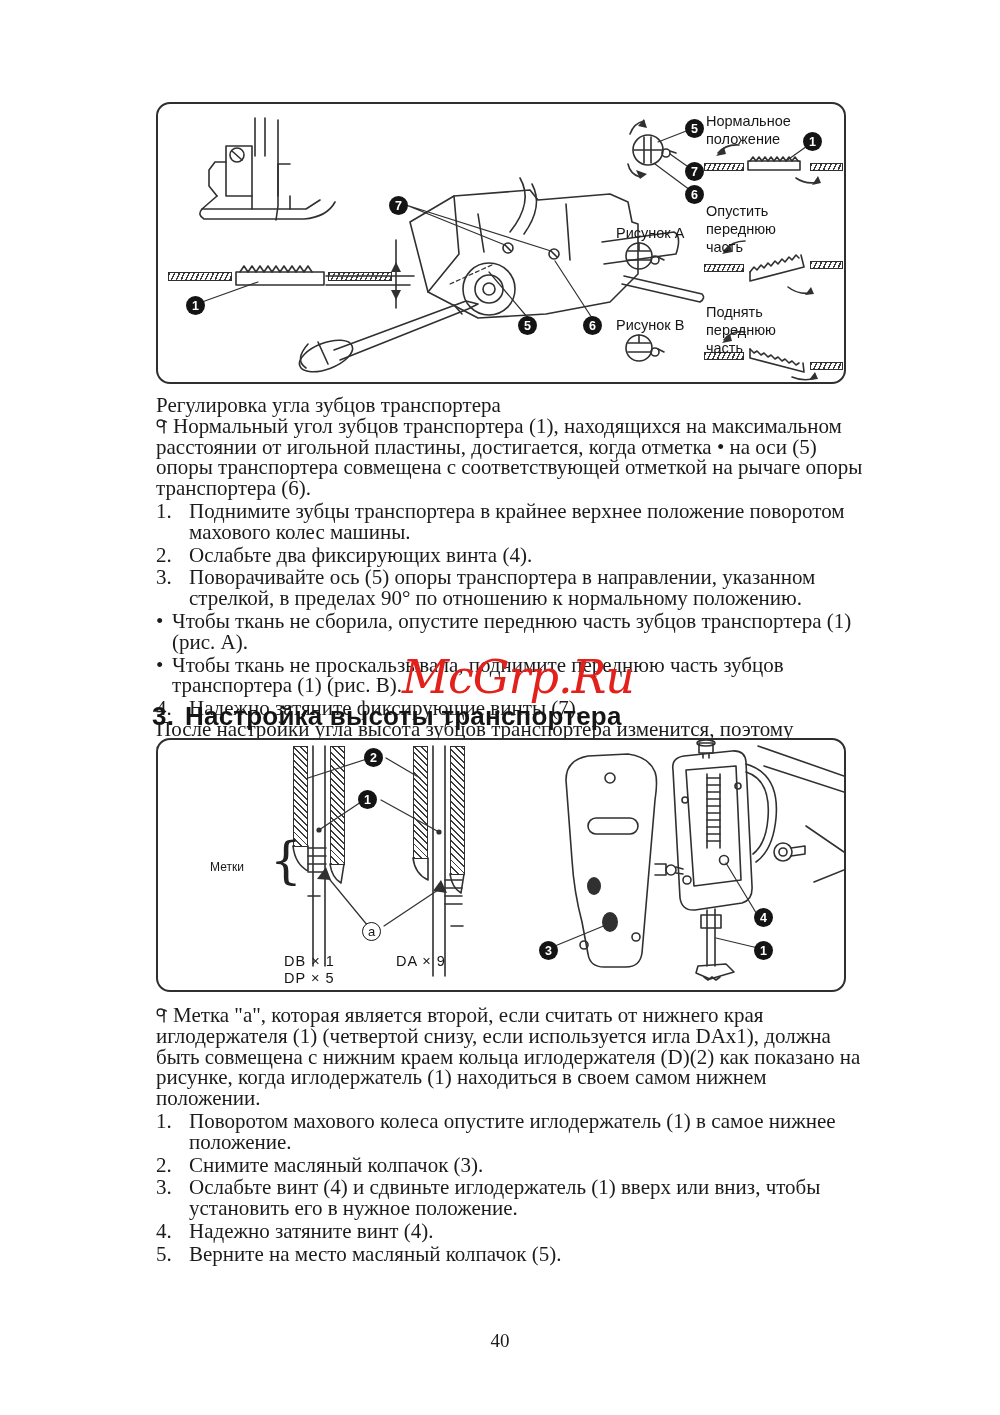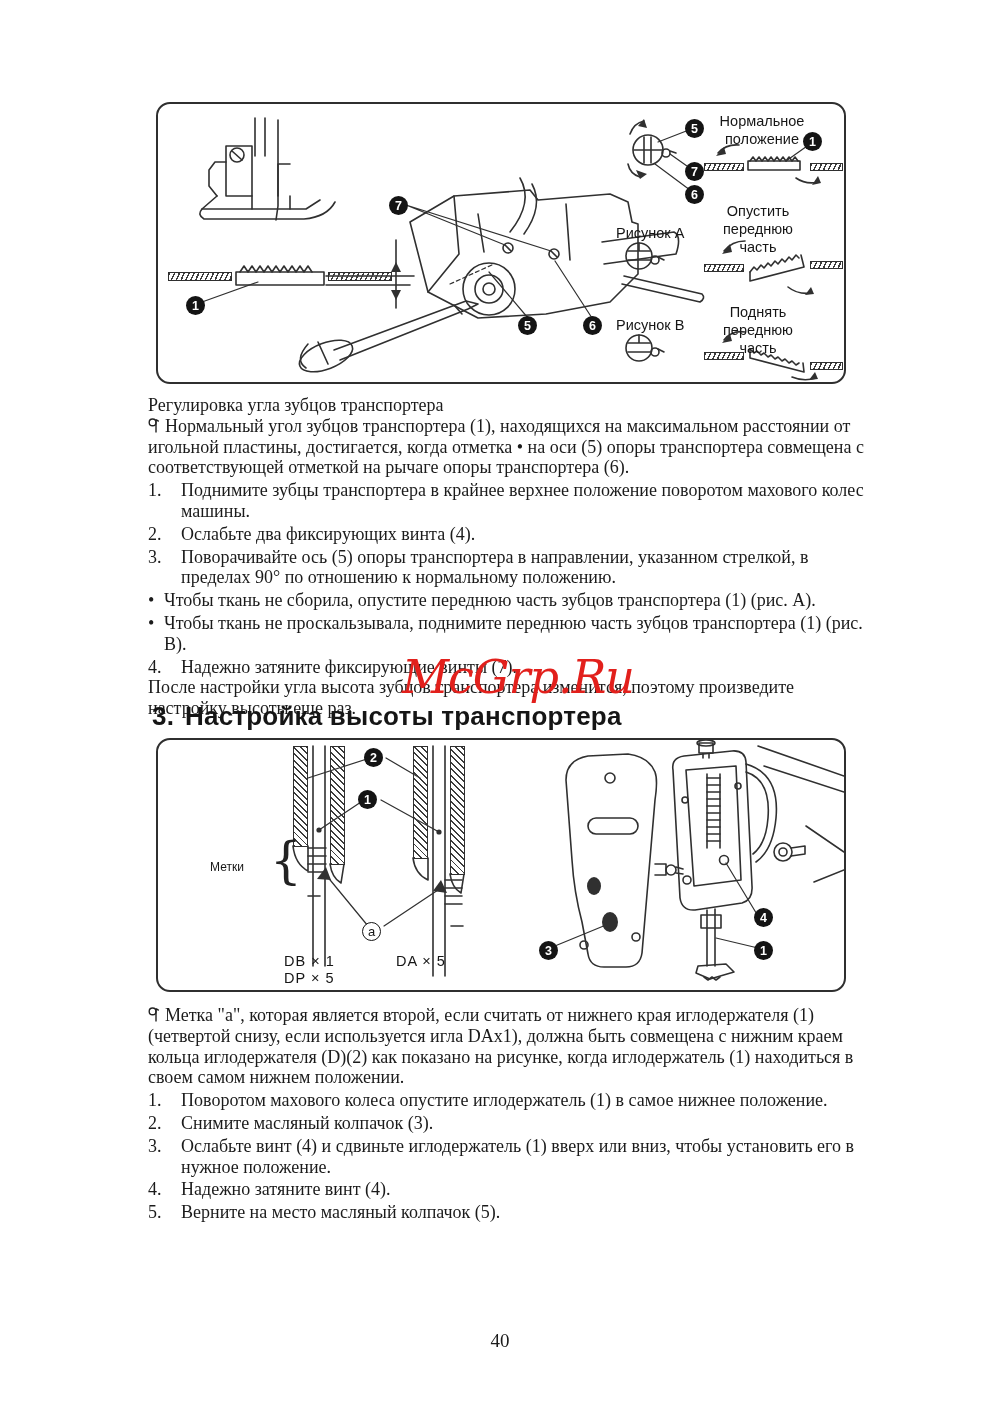--- a/index.html
+++ b/index.html
@@ -8,30 +8,30 @@
   
   .figbox{position:absolute;border:2px solid #2f2f2f;border-radius:14px;box-sizing:border-box;background:#fff;}
   #fig1{left:156px;top:102px;width:690px;height:282px;}
   #fig2{left:156px;top:738px;width:690px;height:254px;}
   .figbox svg.art{position:absolute;left:0;top:0;}
   .hatch{position:absolute;border:1px solid #2f2f2f;box-sizing:border-box;
          background:repeating-linear-gradient(115deg,#3c3c3c 0 1.4px,transparent 1.4px 4.4px);}
   .vhatch{position:absolute;border:1px solid #2f2f2f;box-sizing:border-box;
          background:repeating-linear-gradient(45deg,#3c3c3c 0 1.4px,transparent 1.4px 4.6px);}
   .flabel{position:absolute;font-family:"Liberation Sans",sans-serif;font-size:14.5px;
-          line-height:18px;color:#161616;text-align:center;}
+          line-height:18px;color:#161616;}
   .nowrap{white-space:nowrap;}
   .callout{position:absolute;width:19px;height:19px;border-radius:50%;background:#141414;color:#fff;
            display:flex;align-items:center;justify-content:center;
            font:700 12.5px "Liberation Sans",sans-serif;}
   .callout.open{background:#fff;color:#141414;border:1.6px solid #141414;box-sizing:border-box;
            font-weight:400;font-size:13px;}
   .brace{position:absolute;font-family:"DejaVu Serif",serif;font-weight:400;color:#222;}
   
-  .tblock{position:absolute;left:148px;width:716px;font-size:18px;line-height:20.8px;}
+  .tblock{position:absolute;left:156px;width:716px;font-size:21px;line-height:20.8px;}
   .tblock p{margin:0;}
   .sub{margin:0 0 2px 0;}
   .note{margin:0 0 2px 0;}
   .li{display:flex;margin-top:2px;}
   .li .n{width:33px;flex:none;}
   .li.b .n{width:16px;}
   .closing{margin-top:2px;}
   #text1{top:395px;}
   #text2{top:1005px;}
   .noteicon{display:inline-block;vertical-align:-3px;margin-right:5px;}
@@ -269,21 +269,21 @@
 
     <div class="vhatch" style="left:135px;top:6px;width:15px;height:101px"></div>
     <div class="vhatch" style="left:172px;top:6px;width:15px;height:119px"></div>
     <div class="vhatch" style="left:255px;top:6px;width:15px;height:113px"></div>
     <div class="vhatch" style="left:292px;top:6px;width:15px;height:129px"></div>
 
     <span class="flabel nowrap" style="left:52px;top:118px;font-size:12px">Метки</span>
     <span class="brace" style="left:112px;top:92px;font-size:50px">{</span>
     <span class="flabel nowrap" style="left:126px;top:212px;letter-spacing:1px">DB × 1</span>
     <span class="flabel nowrap" style="left:126px;top:229px;letter-spacing:1px">DP × 5</span>
-    <span class="flabel nowrap" style="left:238px;top:212px;letter-spacing:1px">DA × 5</span>
+    <span class="flabel nowrap" style="left:238px;top:212px;letter-spacing:1px">DA × 9</span>
 
     <span class="callout" style="left:206px;top:8px">2</span>
     <span class="callout" style="left:200px;top:50px">1</span>
     <span class="callout open" style="left:204px;top:182px">a</span>
     <span class="callout" style="left:381px;top:201px">3</span>
     <span class="callout" style="left:596px;top:168px">4</span>
     <span class="callout" style="left:596px;top:201px">1</span>
   </div>
 
   <div class="tblock" id="text2">

